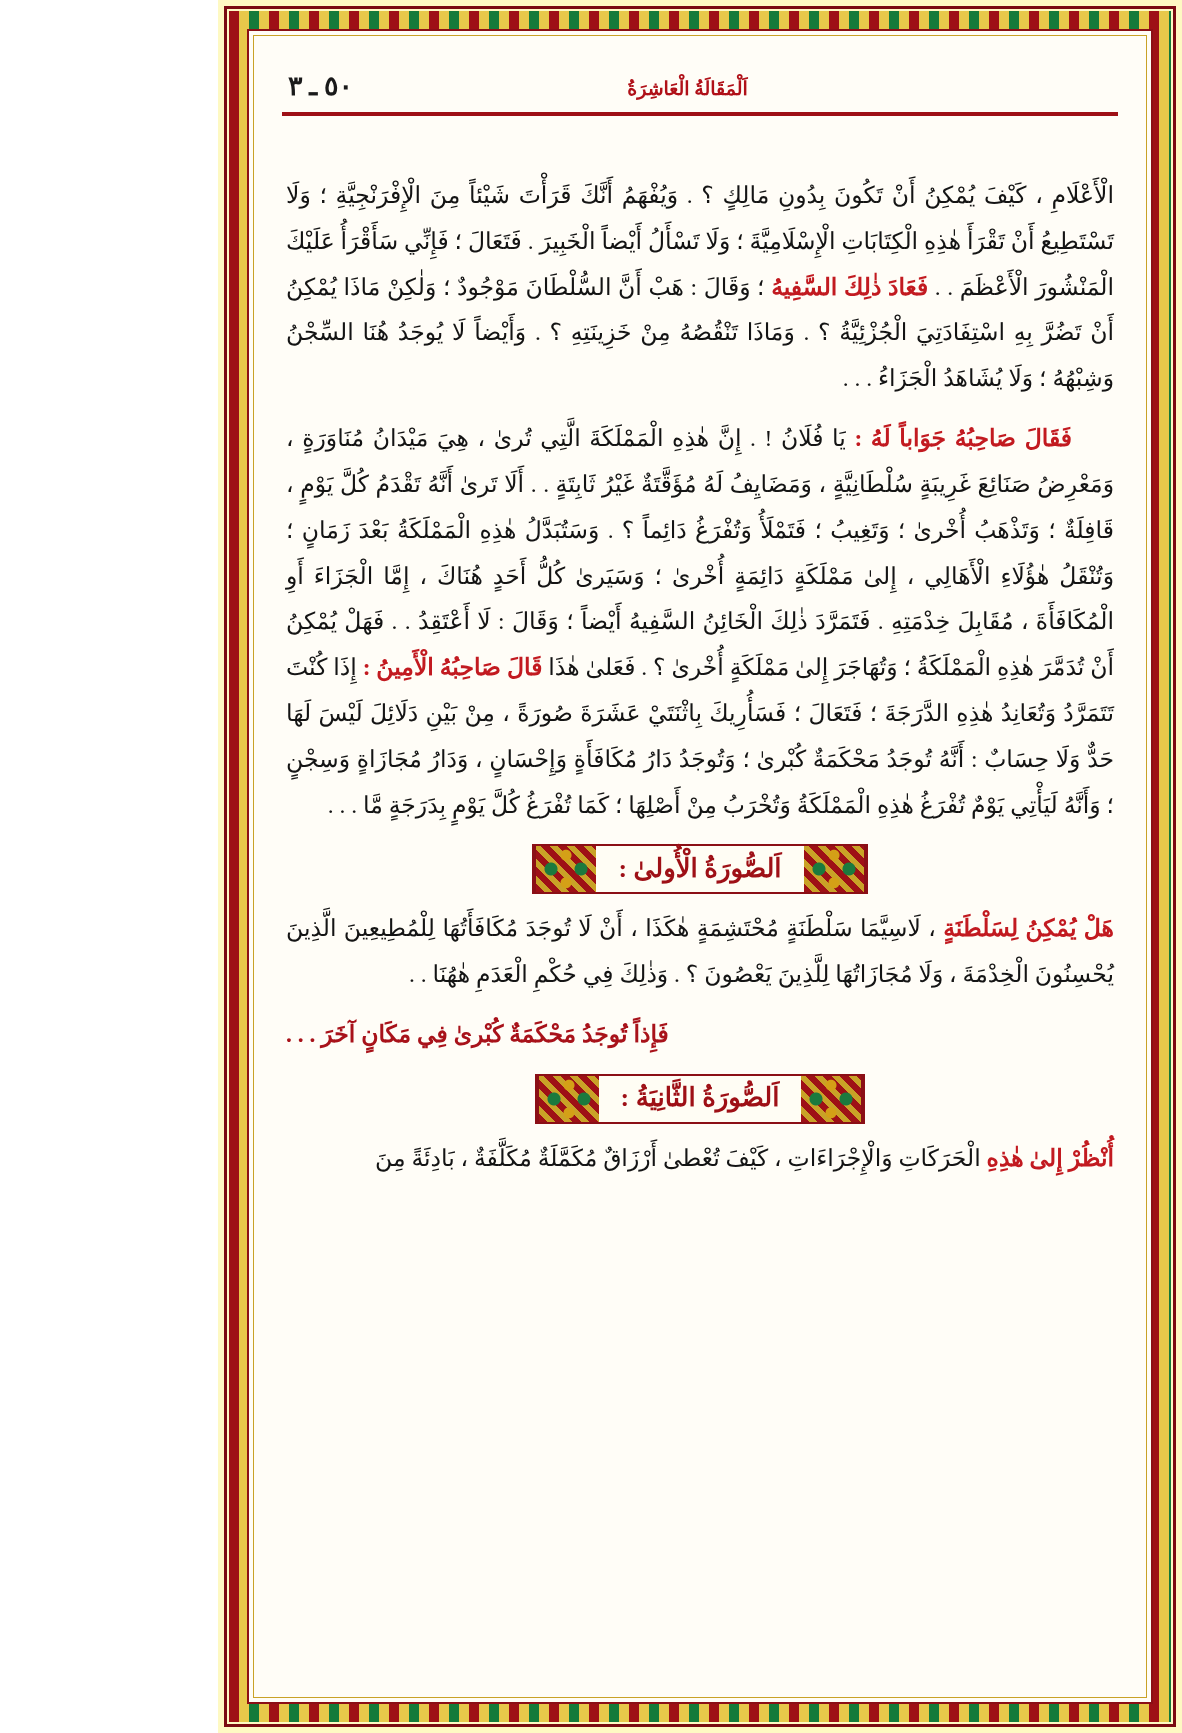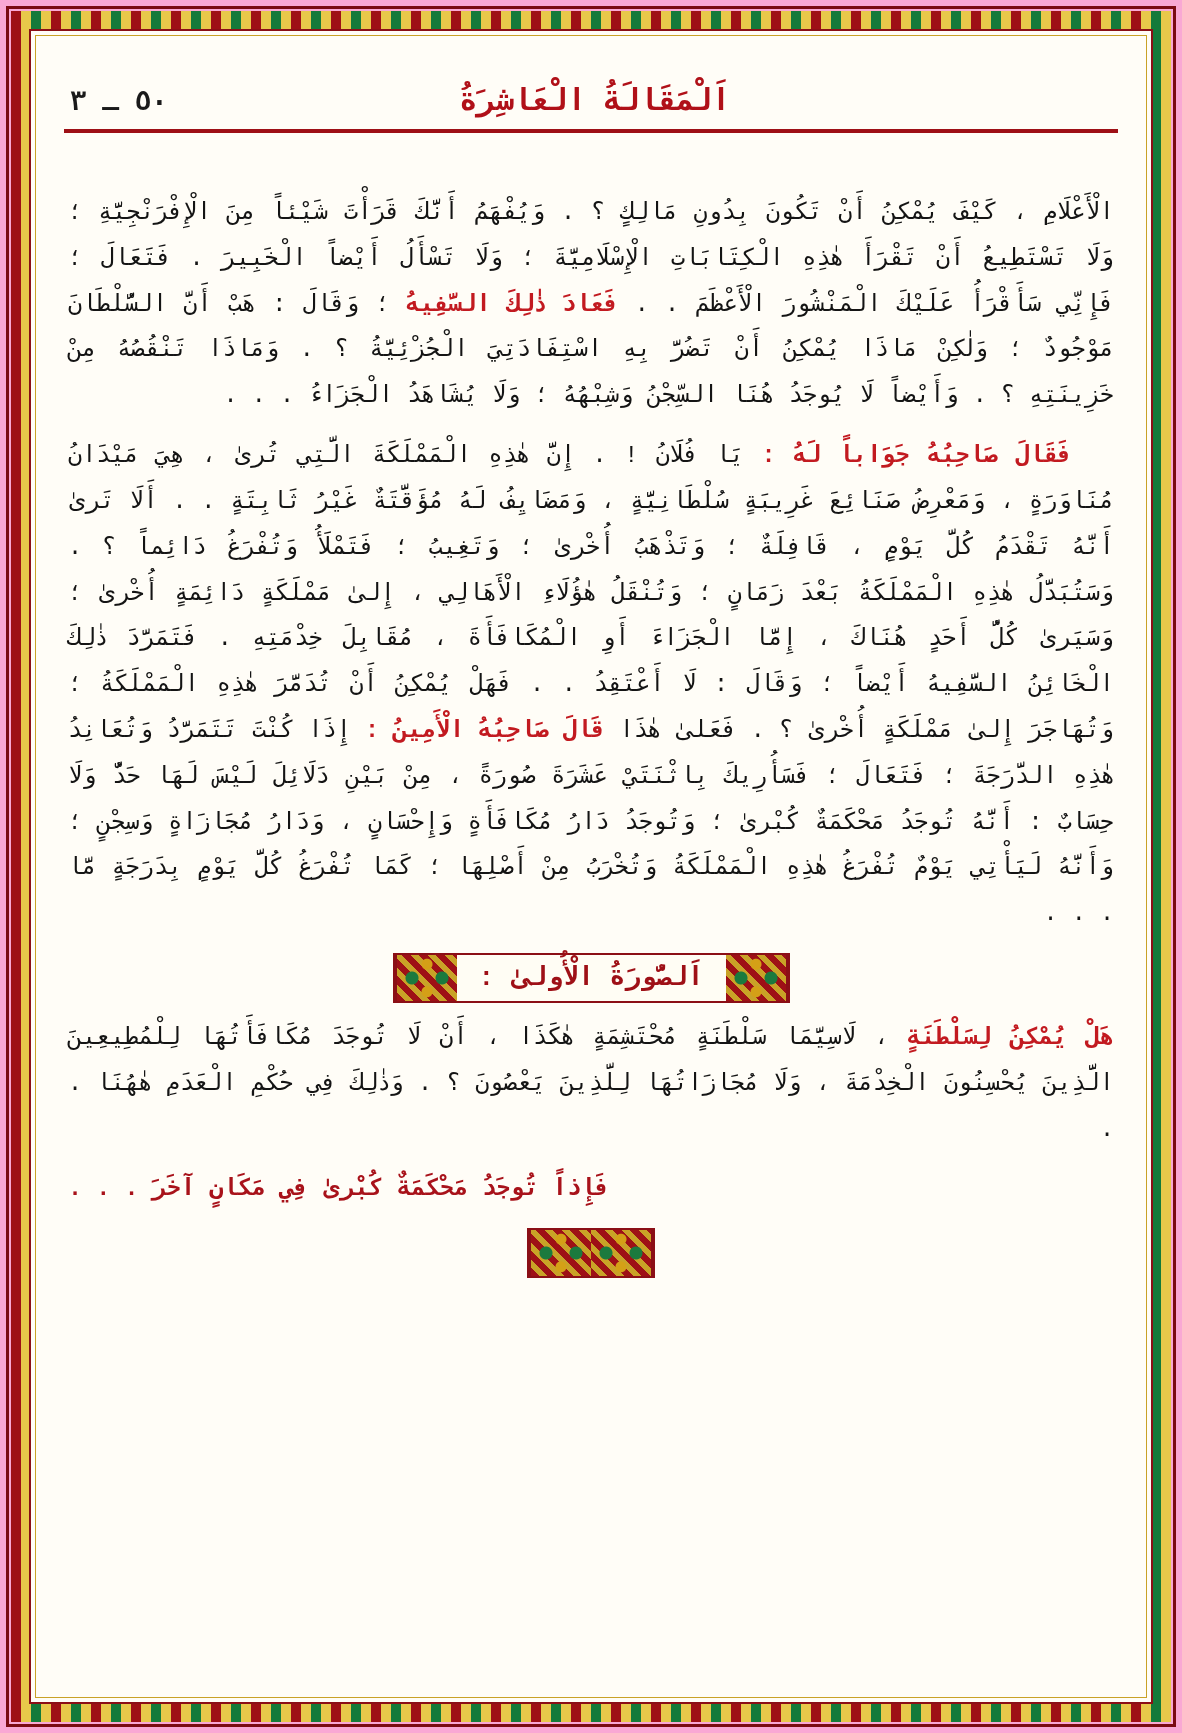--- a/index.html
+++ b/index.html
@@ -2,25 +2,25 @@
 <html lang="ar" dir="rtl"><head>
 <meta charset="utf-8">
 <style>
   html, body {
     margin: 0;
     padding: 0;
     background: #ffffff;
   }
   .page {
     position: relative;
-    width: 1182px;
+    width: 964px;
     height: 1733px;
     box-sizing: border-box;
-    background: #f9a8d4;
-    font-family: Liberation Mono, monospace;
+    background: #fef9c3;
+    font-family: Liberation Serif, serif;
     overflow: hidden;
   }
 
   
   .border-outer {
     position: absolute;
     top: 6px; left: 6px; right: 6px; bottom: 6px;
     border: 3px solid #7a0b12;
     box-sizing: border-box;
   }
@@ -68,25 +68,24 @@
     padding: 22px 18px 0 18px;
   }
   .page-number {
     color: #1a1a1a;
     font-size: 27px;
     font-weight: bold;
     letter-spacing: 1px;
   }
   .chapter-title {
     color: #b01018;
-    font-size: 30px;
+    font-size: 19px;
     font-weight: bold;
     flex: 1;
     text-align: center;
-    margin-top: 12px;
   }
   .header-rule {
     margin: 10px 12px 0 12px;
     height: 4px;
     background: #9e1016;
   }
 
   .body {
     padding: 14px 16px 0 16px;
     font-size: 23.5px;
@@ -188,20 +187,22 @@
         </div>
       </div>
 
       <p class="para"><span class="red">هَلْ يُمْكِنُ لِسَلْطَنَةٍ</span><span> ، لَاسِيَّمَا سَلْطَنَةٍ مُحْتَشِمَةٍ هٰكَذَا ، أَنْ لَا تُوجَدَ مُكَافَأَتُهَا لِلْمُطِيعِينَ الَّذِينَ يُحْسِنُونَ الْخِدْمَةَ ، وَلَا مُجَازَاتُهَا لِلَّذِينَ يَعْصُونَ ؟ . وَذٰلِكَ فِي حُكْمِ الْعَدَمِ هٰهُنَا . .</span></p>
 
       <p class="para centered dark-red">فَإِذاً تُوجَدُ مَحْكَمَةٌ كُبْرىٰ فِي مَكَانٍ آخَرَ . . .</p>
 
       <div class="banner-wrap">
         <div class="banner">
           <div class="banner-orn"></div>
+          <div class="banner-text">اَلصُّورَةُ الثَّانِيَةُ :</div>
           <div class="banner-orn left"></div>
         </div>
       </div>
 
+      <p class="para"><span class="red">أُنْظُرْ إِلىٰ هٰذِهِ</span><span> الْحَرَكَاتِ وَالْإِجْرَاءَاتِ ، كَيْفَ تُعْطىٰ أَرْزَاقٌ مُكَمَّلَةٌ مُكَلَّفَةٌ ، بَادِئَةً مِنَ</span></p>
 
     </div>
   </div>
 </div>
 
 </body></html>

